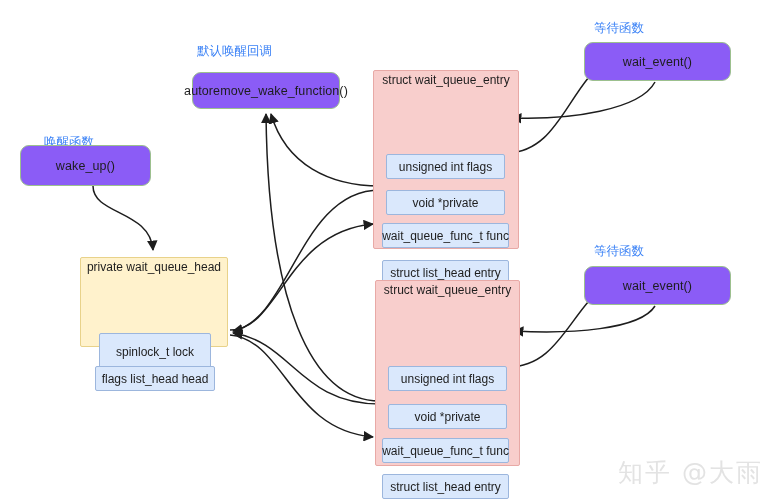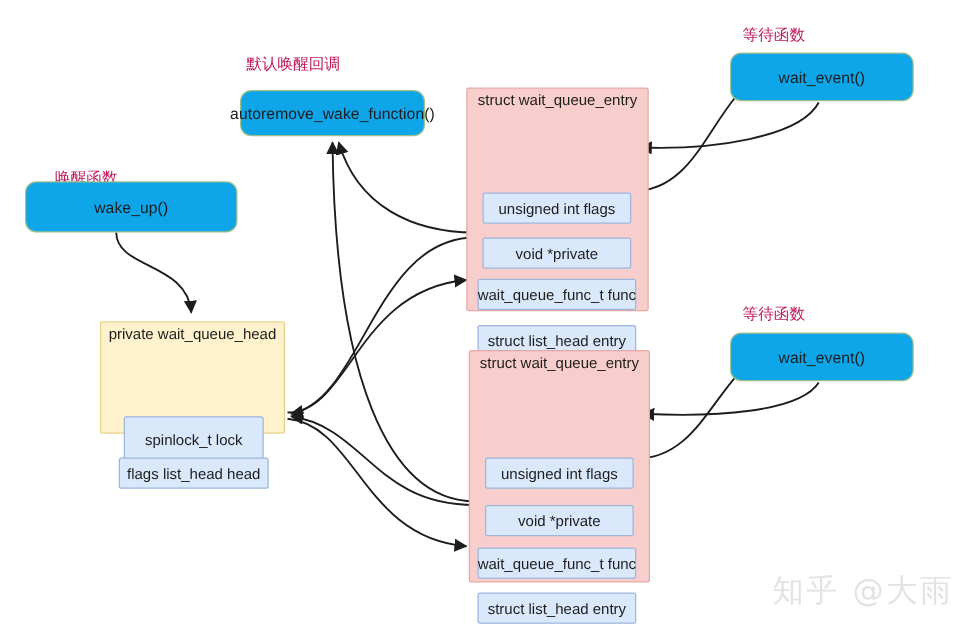--- a/index.html
+++ b/index.html
@@ -26,21 +26,21 @@
   .node {
     position: absolute;
     box-sizing: border-box;
     display: flex;
     align-items: center;
     justify-content: center;
     text-align: center;
   }
   
   .green-node {
-    background: #0ea5e9;
+    background: #8b5cf6;
     border: 1px solid #9cc08e;
     border-radius: 9px;
     color: #1d1d1d;
     font-size: 12.5px;
     letter-spacing: 0.1px;
   }
   
   .pink-node {
     background: #f8cecc;
     border: 1px solid #e8a9a6;
@@ -72,21 +72,21 @@
     justify-content: center;
     font-size: 12px;
     color: #1d1d1d;
     text-align: center;
     white-space: nowrap;
     margin-top: 48px;
   }
   .cn-label {
     position: absolute;
     font-size: 12.5px;
-    color: #be185d;
+    color: #3b82f6;
     font-family: "DejaVu Sans", "Liberation Sans", sans-serif;
     white-space: nowrap;
   }
   .watermark {
     position: absolute;
     font-size: 25px;
     color: #e3e3e3;
     font-family: "DejaVu Sans", "Liberation Sans", sans-serif;
     letter-spacing: 2px;
     white-space: nowrap;
@@ -131,21 +131,21 @@
   </svg>
 
   <div class="cn-label" style="left:44px; top:134px;">唤醒函数</div>
 
   <div class="cn-label" style="left:197px; top:43px;">默认唤醒回调</div>
 
   <div class="cn-label" style="left:594px; top:20px;">等待函数</div>
 
   <div class="cn-label" style="left:594px; top:243px;">等待函数</div>
 
-  <div class="node green-node" style="left:20px; top:145px; width:170px; height:41px;">
+  <div class="node green-node" style="left:20px; top:145px; width:131px; height:41px;">
     <span>wake_up()</span>
   </div>
 
   <div class="node green-node" style="left:192px; top:72px; width:148px; height:37px;">
     <span>autoremove_wake_function()</span>
   </div>
 
   <div class="node green-node" style="left:584px; top:42px; width:147px; height:39px;">
     <span>wait_event()</span>
   </div>

